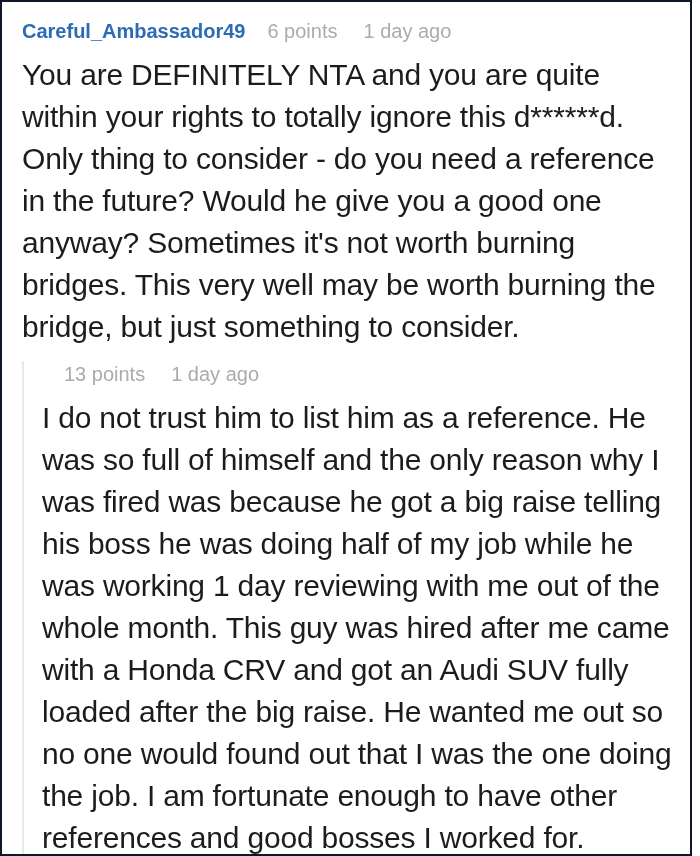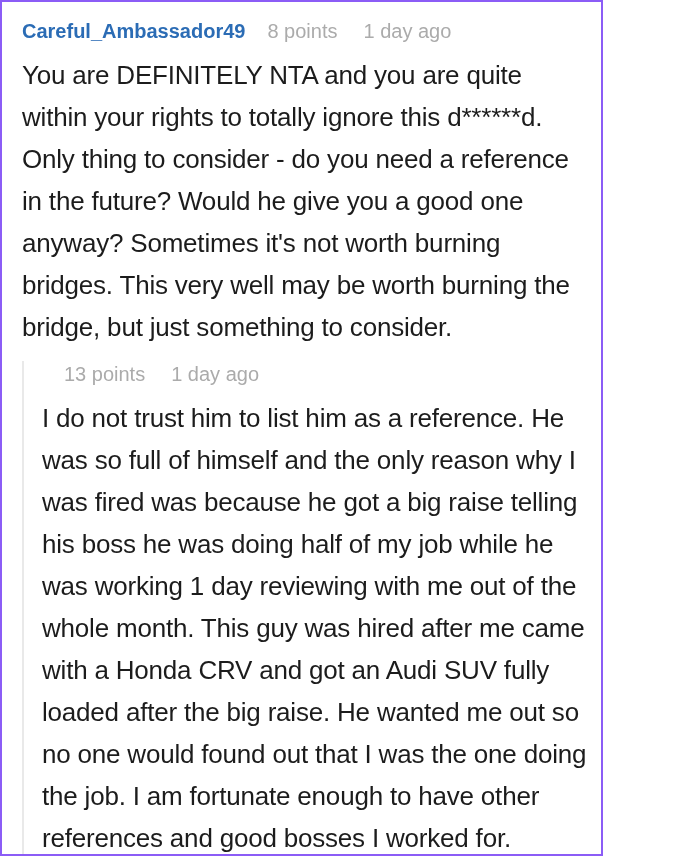--- a/index.html
+++ b/index.html
@@ -7,24 +7,24 @@
     padding: 0;
     background: #ffffff;
   }
   body {
     width: 700px;
     height: 856px;
     font-family: "Liberation Sans", sans-serif;
   }
   .card {
     box-sizing: border-box;
-    width: 603px;
+    width: 692px;
     height: 856px;
     background: #ffffff;
-    border: 2px solid #8b5cf6;
+    border: 2px solid #0f172a;
     padding: 16px 8px 0 20px;
     overflow: hidden;
   }
   .comment-header {
     display: flex;
     align-items: baseline;
     font-size: 20px;
     line-height: 27px;
     white-space: nowrap;
   }
@@ -35,41 +35,41 @@
   }
   .meta {
     color: #ababab;
     margin-left: 22px;
   }
   .meta.time {
     margin-left: 26px;
   }
   .comment-body {
     margin-top: 9px;
-    font-size: 26px;
+    font-size: 30px;
     line-height: 42px;
     color: #1c1c1c;
     white-space: pre;
     letter-spacing: -0.2px;
   }
   .reply {
     margin-top: 13px;
     border-left: 2px solid #e9e9e9;
     padding-left: 18px;
   }
 </style>
 </head>
 <body>
 
 <div class="card">
 
   <section class="comment">
     <header class="comment-header">
       <a class="author" style="color: rgb(43, 108, 181);">Careful_Ambassador49</a>
-      <span class="meta">8 points</span>
+      <span class="meta">6 points</span>
       <span class="meta time">1 day ago</span>
     </header>
     <div class="comment-body">You are DEFINITELY NTA and you are quite
 within your rights to totally ignore this d******d.
 Only thing to consider - do you need a reference
 in the future? Would he give you a good one
 anyway? Sometimes it's not worth burning
 bridges. This very well may be worth burning the
 bridge, but just something to consider.</div>
 

